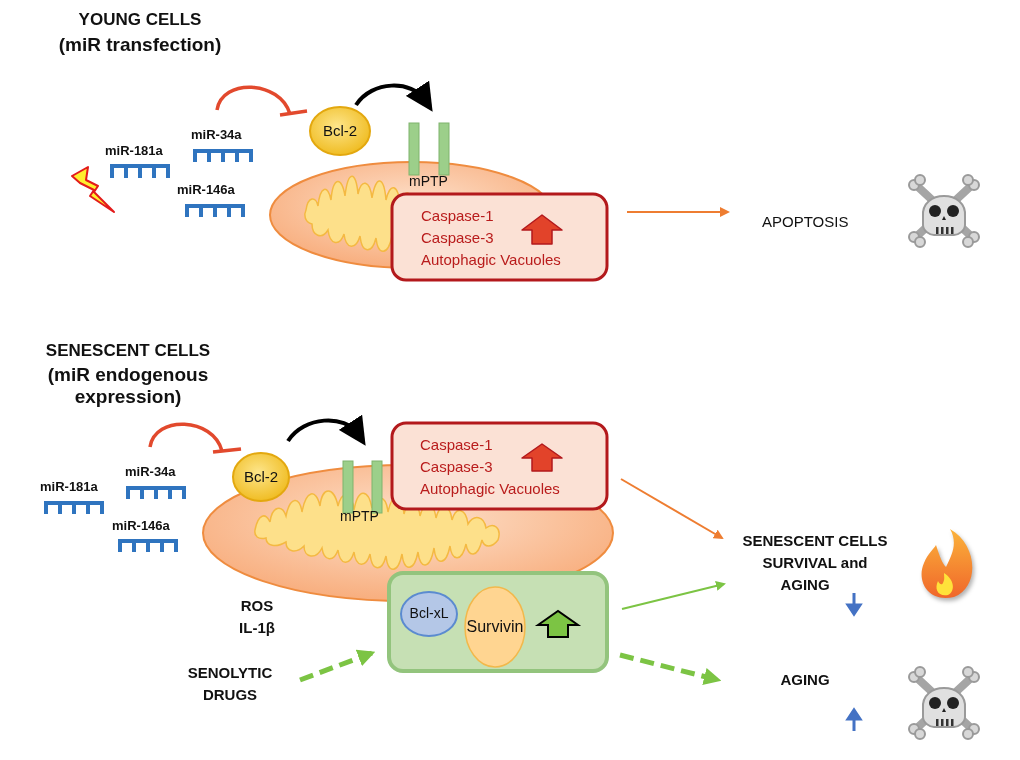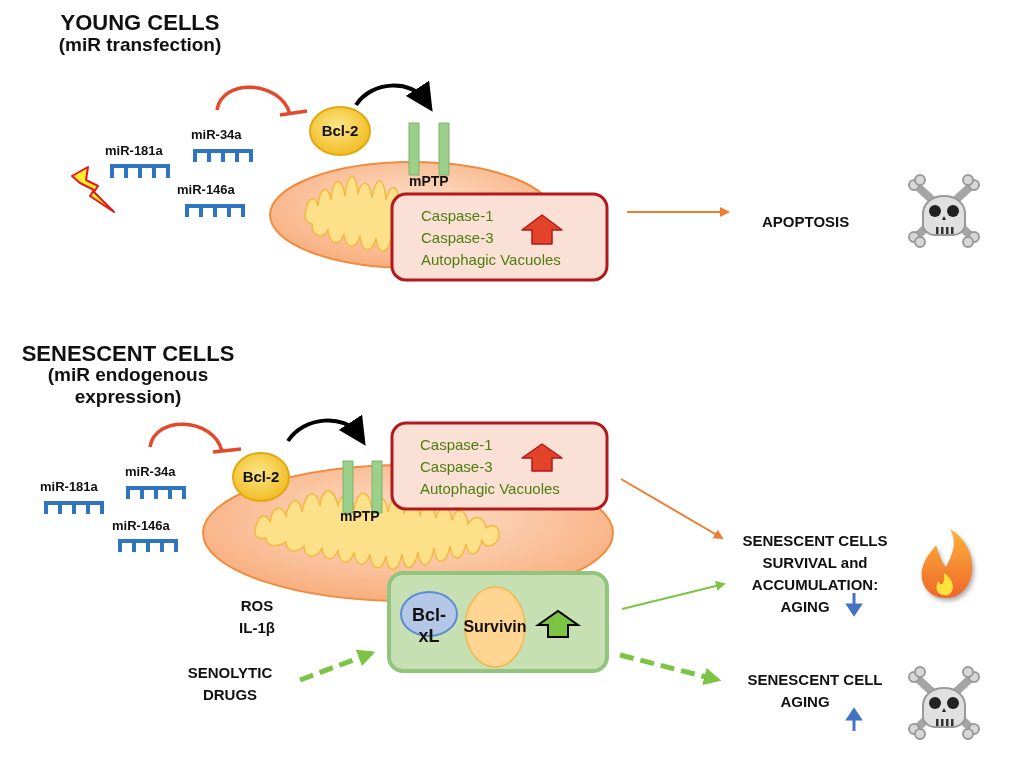--- a/index.html
+++ b/index.html
@@ -1,24 +1,24 @@
 <!DOCTYPE html>
 <html><head>
 <meta charset="utf-8">
 <style>
   html, body { margin:0; padding:0; background:#ffffff; }
   body { width:1020px; height:760px; position:relative; overflow:hidden;
          font-family:"Liberation Sans", "DejaVu Sans", sans-serif; color:#111; }
   .abs { position:absolute; }
   .title { font-weight:bold; text-align:center; }
-  .t-main { font-size:22px; }
+  .t-main { font-size:17px; }
   .t-sub { font-size:19px; }
   .mir { font-weight:bold; font-size:13px; }
-  .bold { font-weight:bold; }
-  .box-text { font-size:15px; line-height:22px; color:#4d7c0f; }
+  .bold { font-weight:normal; }
+  .box-text { font-size:15px; line-height:22px; color:#b91c1c; }
   .out-text { font-weight:bold; font-size:15px; text-align:center; line-height:22px; }
   svg.layer { position:absolute; left:0; top:0; }
 </style>
 </head>
 <body>
 
 <div class="abs title t-main" style="left:40px;top:10px;width:200px;">YOUNG CELLS</div>
 <div class="abs title t-sub" style="left:40px;top:34px;width:200px;">(miR transfection)</div>
 
 <svg class="layer" width="1020" height="760">
@@ -207,25 +207,23 @@
   <div>Autophagic Vacuoles</div>
 </div>
 <div class="abs out-text" style="left:232px;top:595px;width:50px;">
   <div>ROS</div>
   <div>IL-1β</div>
 </div>
 <div class="abs out-text" style="left:186px;top:662px;width:88px;">
   <div>SENOLYTIC</div>
   <div>DRUGS</div>
 </div>
-<div class="abs bold" style="left:403px;top:605px;font-size:18px;width:52px;text-align:center;">Bcl-xL</div>
+<div class="abs bold" style="left:403px;top:605px;font-size:14px;width:52px;text-align:center;">Bcl-xL</div>
 <div class="abs bold" style="left:463px;top:618px;font-size:16px;width:64px;text-align:center;">Survivin</div>
 
 <div class="abs out-text" style="left:730px;top:530px;width:170px;">
   <div>SENESCENT CELLS</div>
   <div>SURVIVAL and</div>
-  <div>ACCUMULATION:</div>
   <div style="margin-left:-20px;">AGING</div>
 </div>
 <div class="abs out-text" style="left:735px;top:669px;width:160px;">
-  <div>SENESCENT CELL</div>
   <div style="margin-left:-20px;">AGING</div>
 </div>
 
 </body></html>

